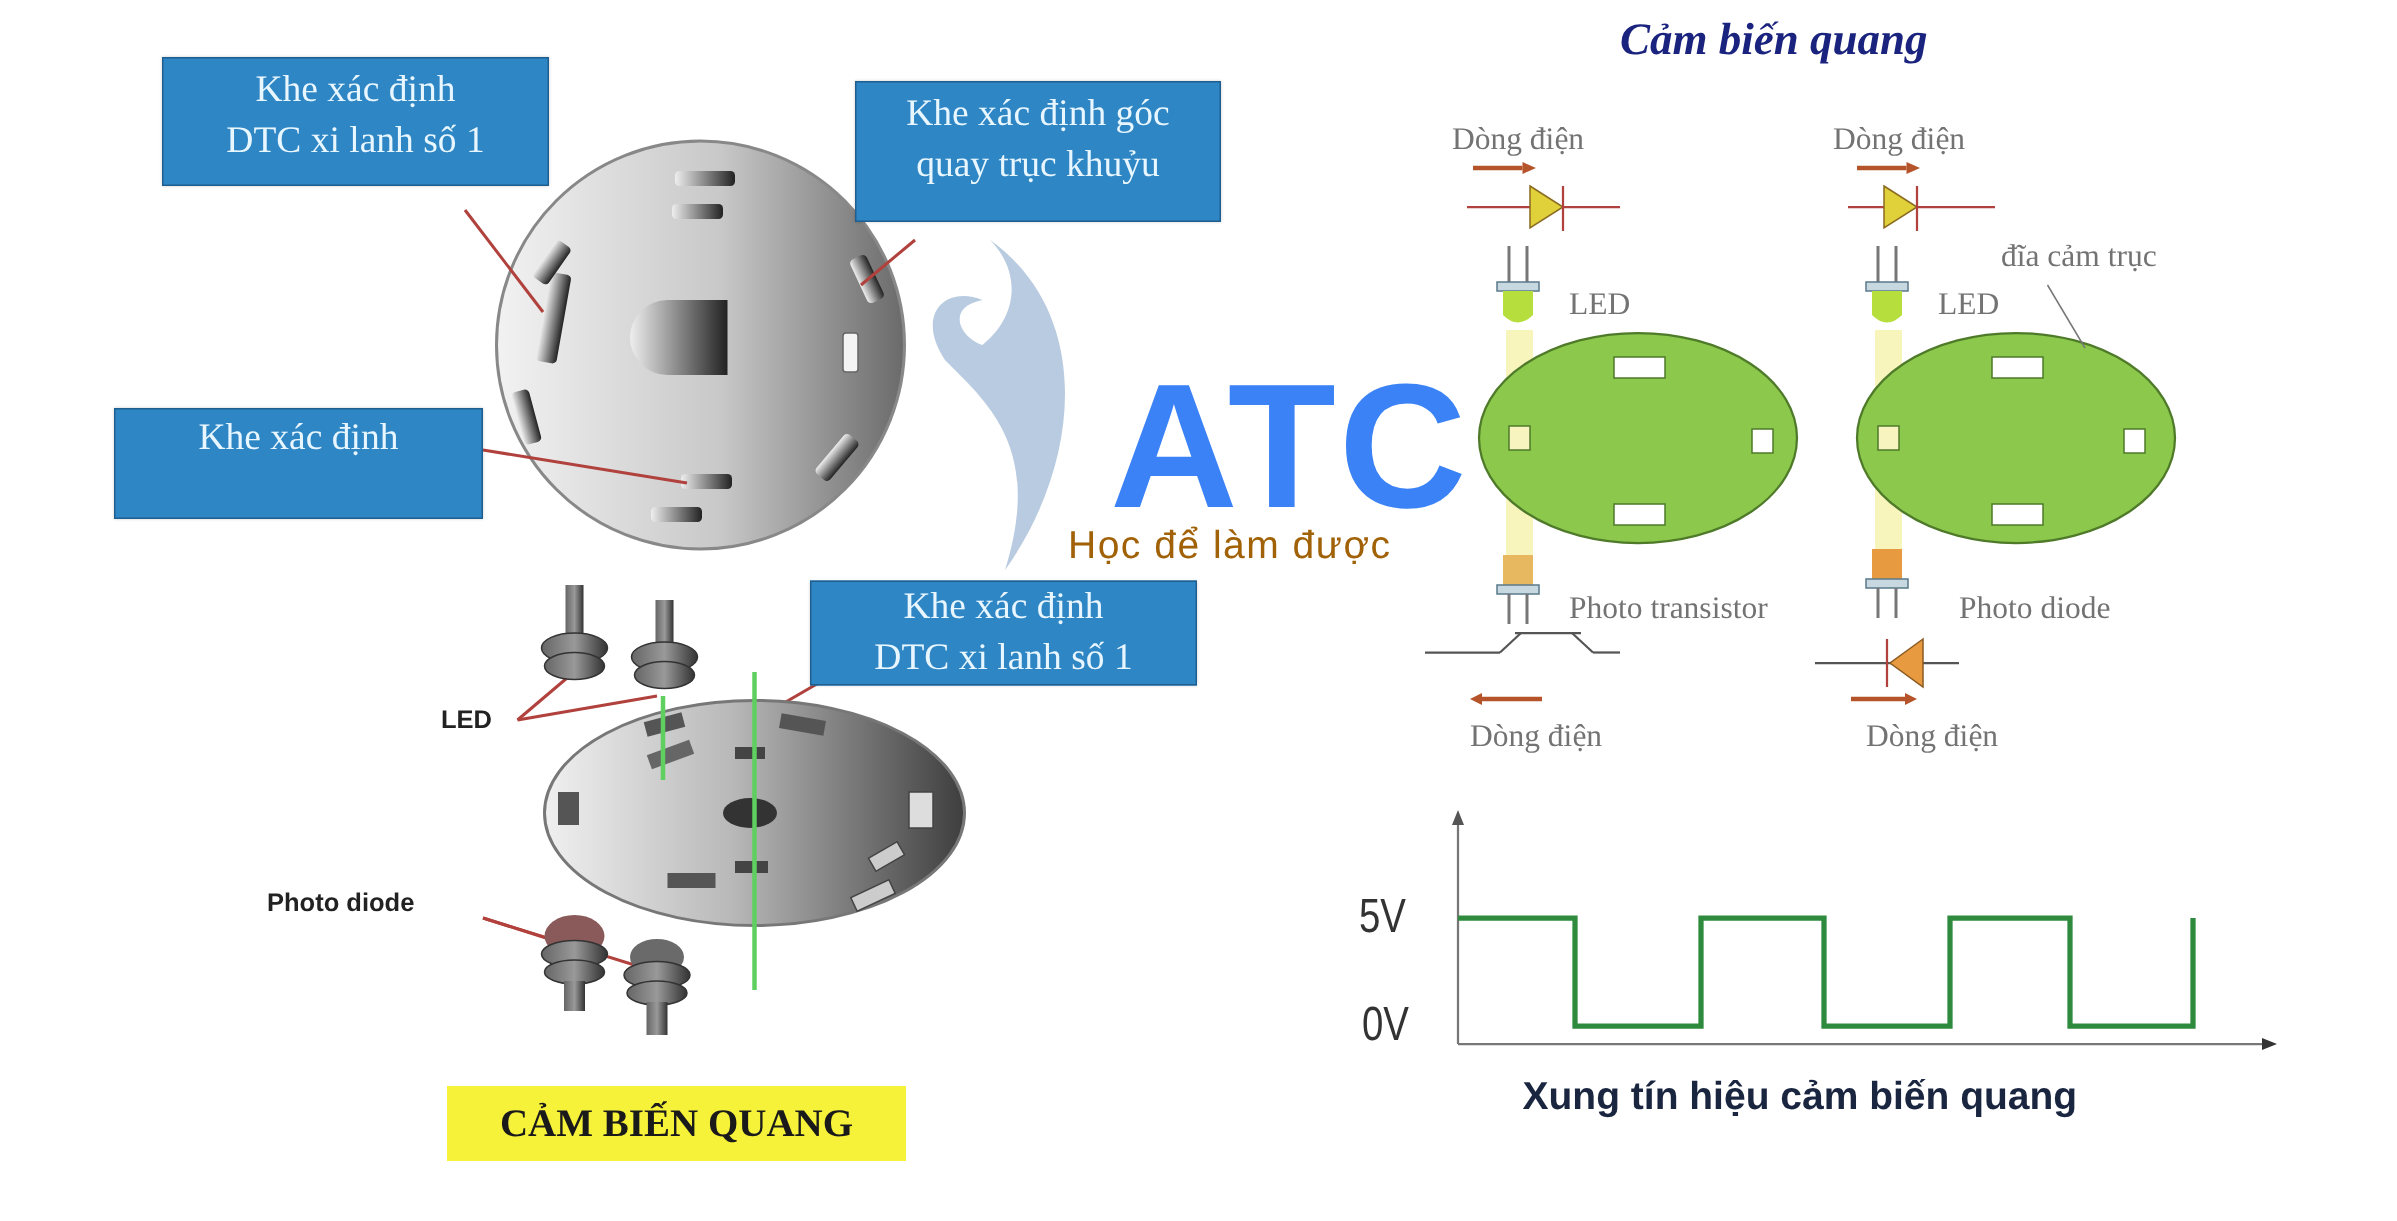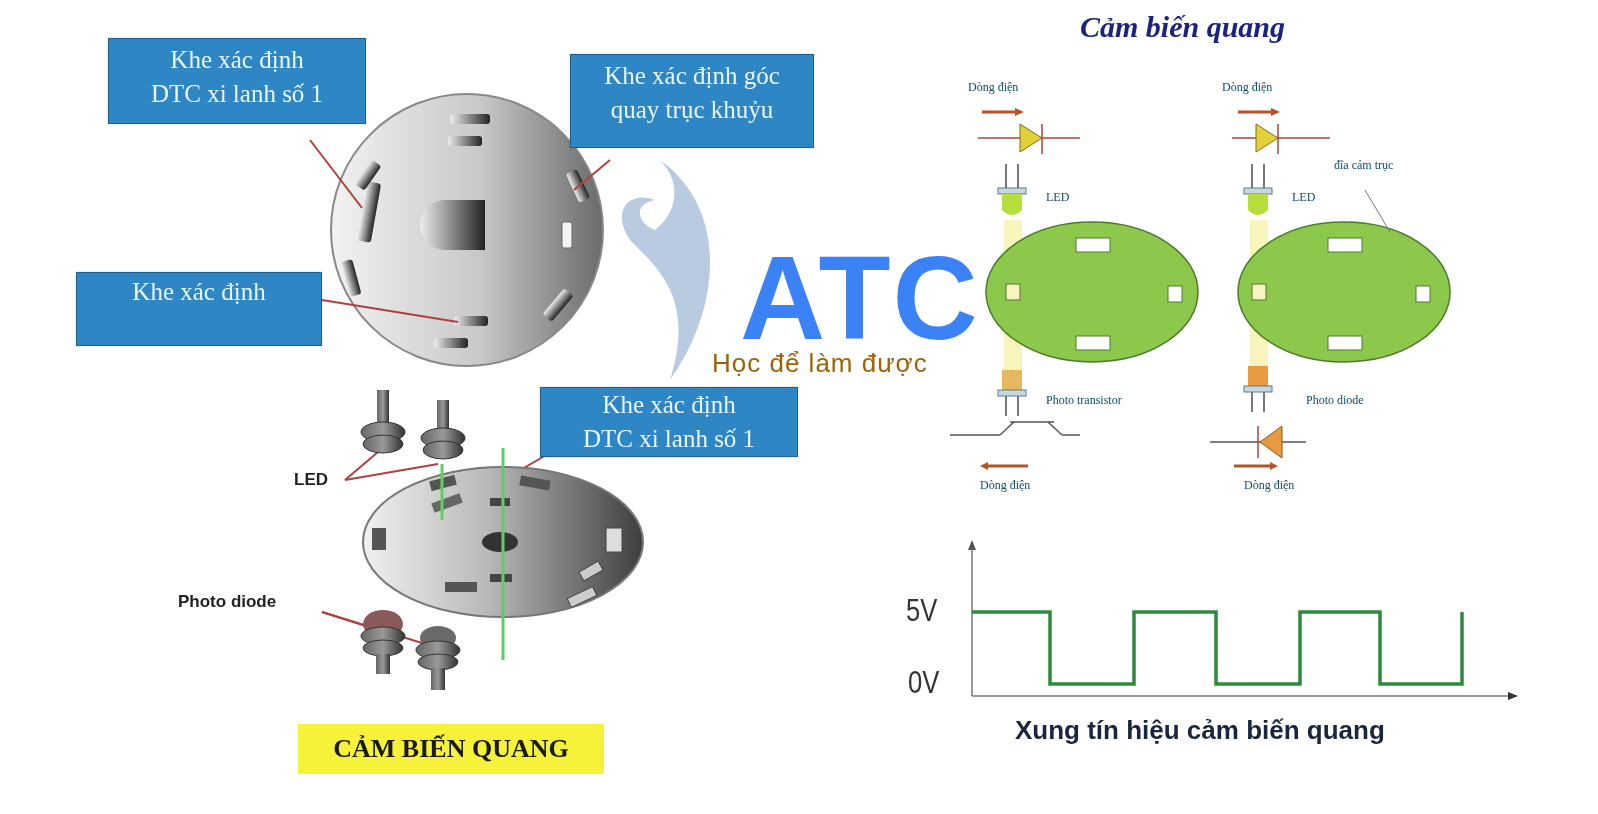--- a/index.html
+++ b/index.html
@@ -1,21 +1,21 @@
 <!DOCTYPE html>
 <html><head>
 <meta charset="utf-8">
 <style>
   html, body { margin:0; padding:0; background:#ffffff; }
   body { width:1598px; height:814px; position:relative; overflow:hidden; font-family:"Liberation Serif", serif; }
   .abs { position:absolute; }
   .blue-box { position:absolute; background:#2f86c4; border:1px solid #1f5f90; color:#e8f6ff; text-align:center; font-family:"Liberation Serif", serif; font-size:25px; line-height:34px; box-shadow:0 0 2px rgba(0,0,0,0.2); }
   .blue-box span { display:block; }
   .title-right { position:absolute; left:1080px; top:10px; font-family:"Liberation Serif", serif; font-style:italic; font-weight:bold; font-size:30px; color:#1a237e; }
-  .red-label { position:absolute; font-family:"Liberation Serif", serif; font-size:12px; color:#0c4a6e; white-space:nowrap; }
+  .red-label { position:absolute; font-family:"Liberation Serif", serif; font-size:21px; color:#737373; white-space:nowrap; }
   .black-label { position:absolute; font-family:"Liberation Sans", sans-serif; font-weight:bold; font-size:17px; color:#222; }
   .yellow-title { position:absolute; left:298px; top:724px; width:306px; height:50px; background:#f6f23a; font-family:"Liberation Serif", serif; font-weight:bold; font-size:26px; color:#1a1a1a; text-align:center; line-height:50px; }
   .chart-title { position:absolute; left:1015px; top:715px; font-family:"Liberation Sans", sans-serif; font-weight:bold; font-size:26px; color:#1a2540; }
   .ylab { position:absolute; font-family:"Liberation Sans", sans-serif; font-size:32px; color:#333; transform:scaleX(0.8); transform-origin:left; }
   .watermark-text { position:absolute; left:712px; top:348px; font-family:"Liberation Sans", sans-serif; font-size:26px; color:#a16207; letter-spacing:1px; }
   .watermark-logo { position:absolute; left:740px; top:230px; font-family:"Liberation Sans", sans-serif; font-weight:bold; font-size:118px; color:#3b82f6; letter-spacing:2px; }
 </style>
 </head>
 <body>
 

